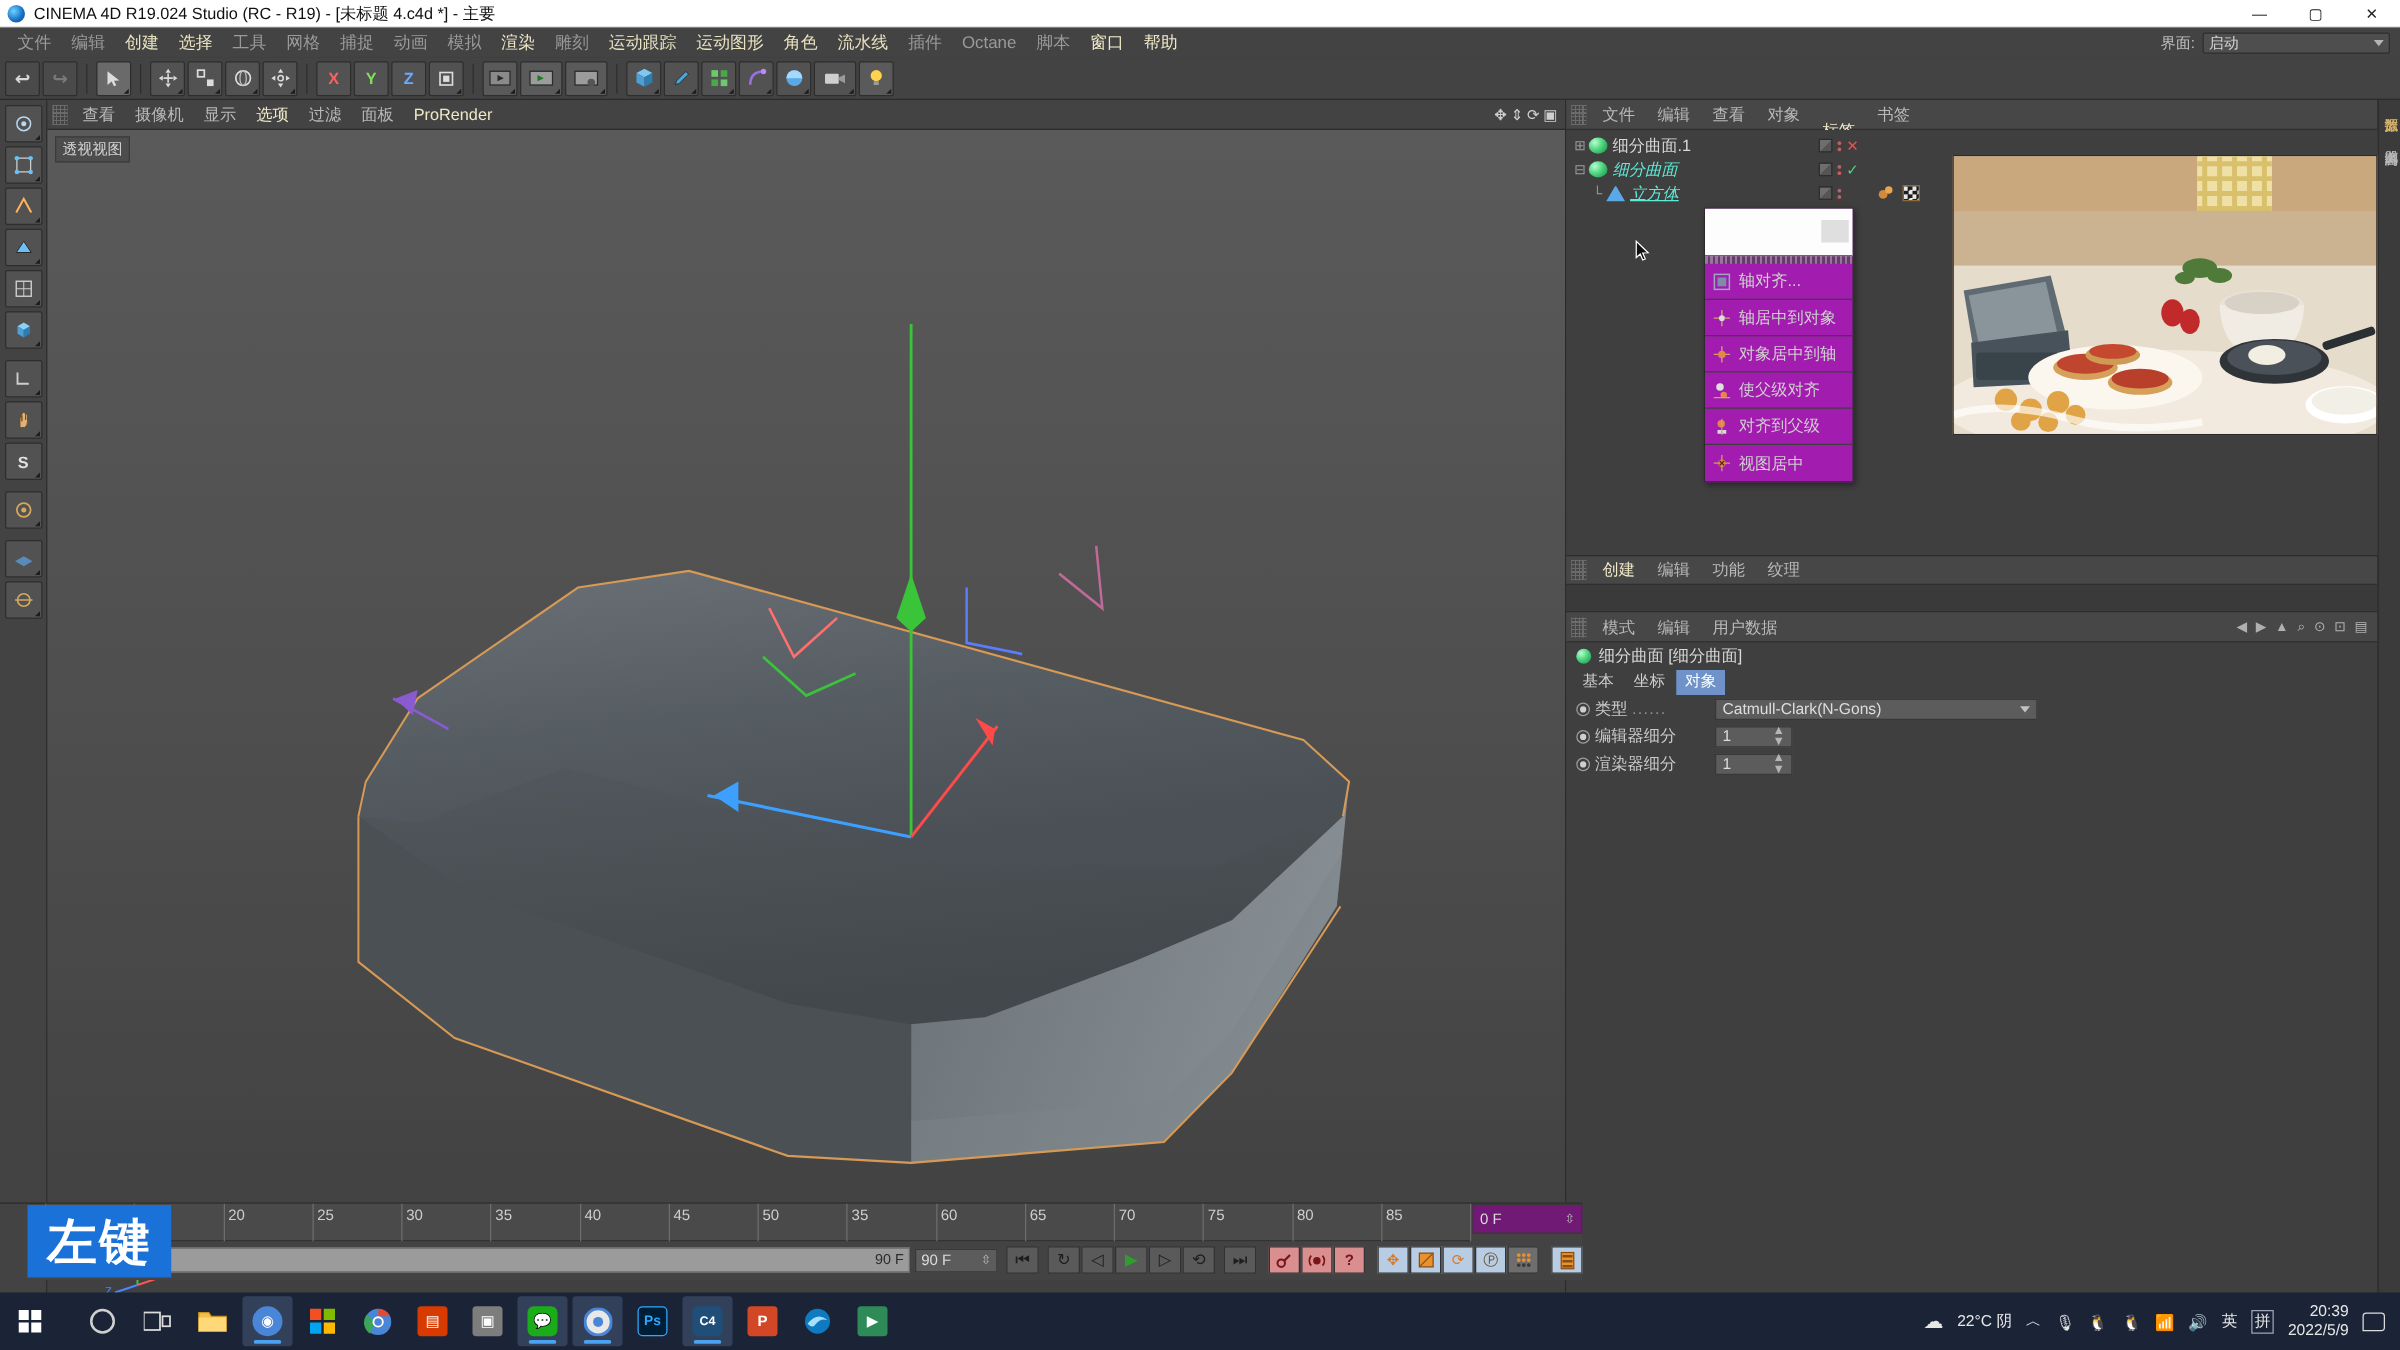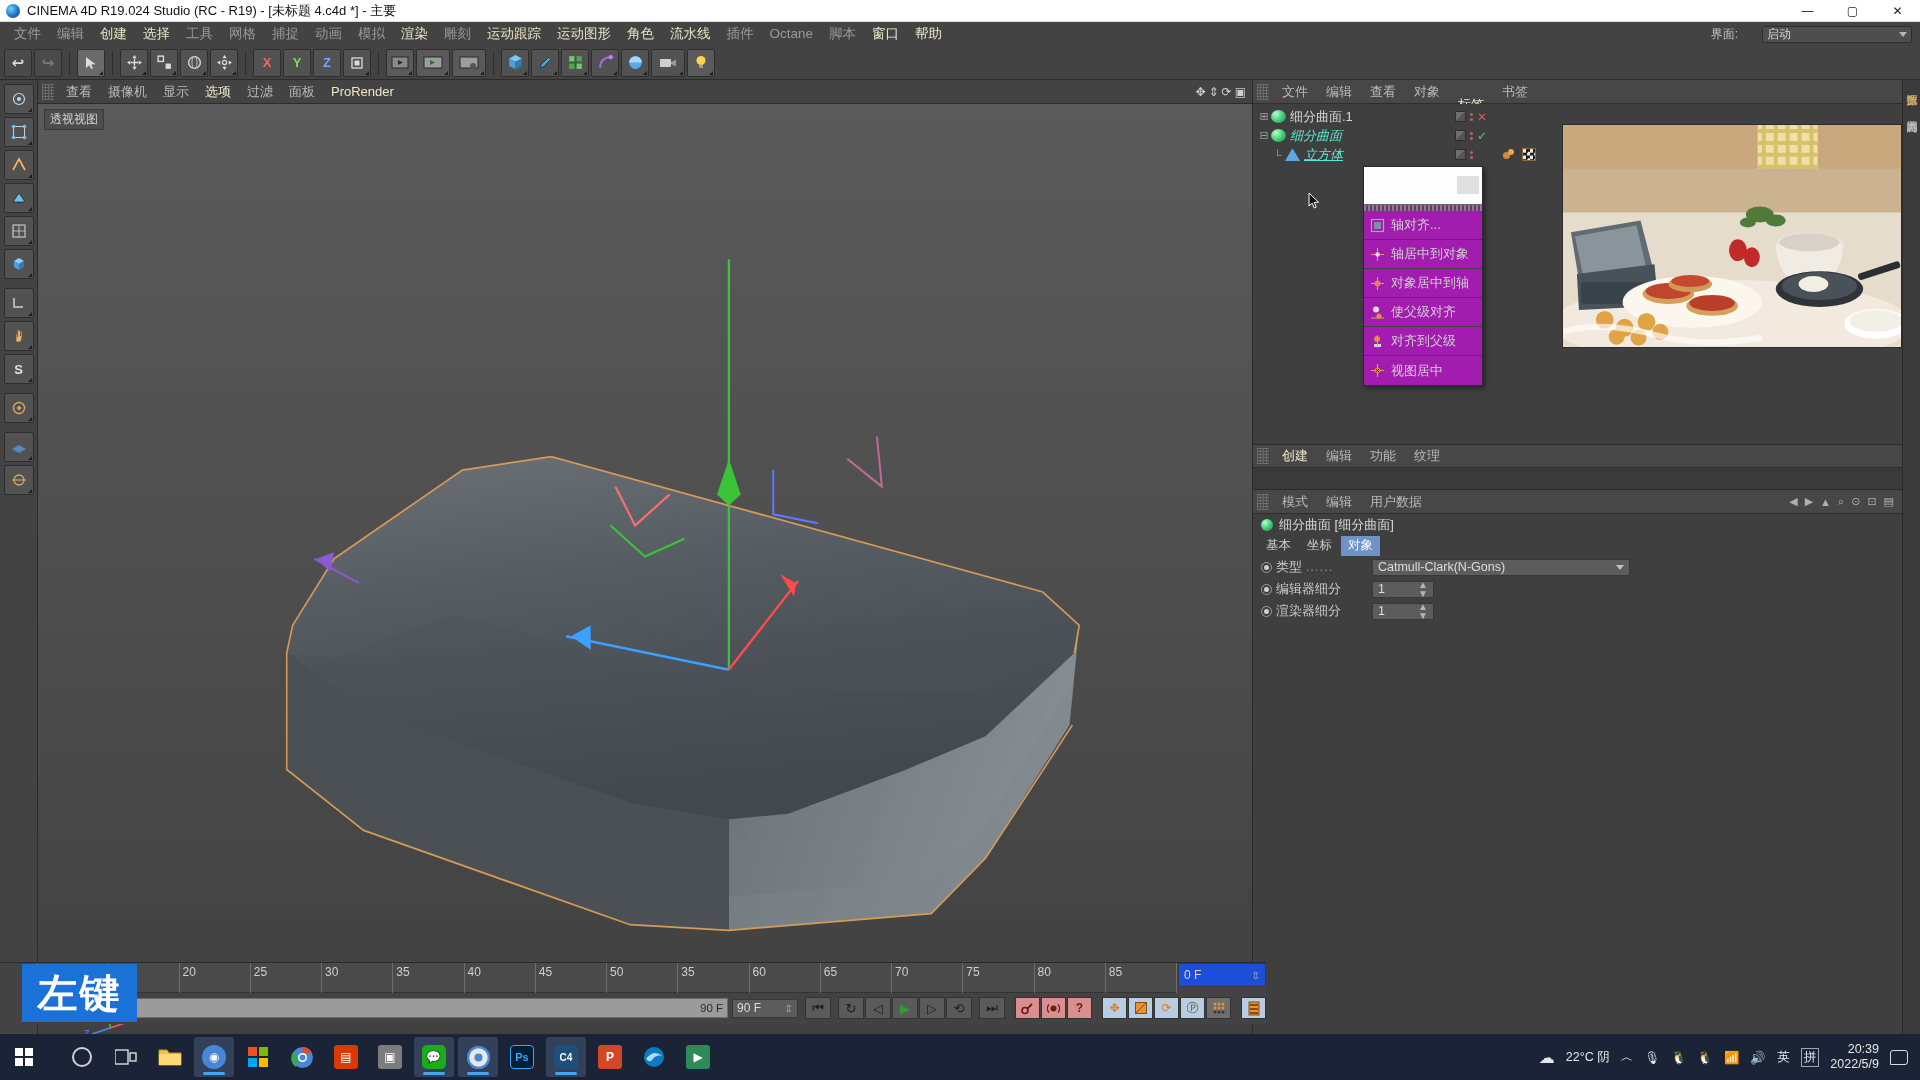--- a/index.html
+++ b/index.html
@@ -31,21 +31,21 @@
   
   .menubar {
     height:24px; background:#434343; display:flex; align-items:center;
     padding-left:6px; font-size:13.5px; position:relative;
   }
   .menubar .mi { padding:0 8px; line-height:24px; white-space:nowrap; cursor:default; }
   .menubar .mi.dim { color:#9a9a9a; }
   .menubar .mi.lit { color:#e8e2c0; }
   .menubar .mi.bright { color:#efe9c8; }
   .iface-wrap {
-    margin-left:auto; display:flex; align-items:center; gap:24px; padding-right:8px;
+    margin-left:auto; display:flex; align-items:center; gap:6px; padding-right:8px;
     font-size:12px; color:#c0c0c0;
   }
   .iface-select {
     width:150px; height:17px; background:#4e4e4e;
     border:1px solid #2e2e2e; border-radius:2px;
     display:flex; align-items:center; padding:0 4px; font-size:12px; color:#d6d6d6;
     position:relative;
   }
   .iface-select .arrow {
     margin-left:auto; width:0;height:0;
@@ -244,21 +244,21 @@
   .vtab.b { color:#b9b9b9; }
 
   
   .timeline { position:absolute; left:0; bottom:56px; width:1266px; height:62px; background:#434343;
               border-top:1px solid #2b2b2b; }
   .tl-ruler { position:relative; height:30px; background:#4a4a4a; margin-left:36px; margin-right:90px;
               border-bottom:1px solid #333; }
   .tl-tick { position:absolute; top:0; height:30px; border-left:1px solid #6d6d6d; }
   .tl-tick span { position:absolute; left:3px; top:2px; font-size:12px; color:#cfcfcf; }
   .tl-field {
-    position:absolute; right:0; top:0; width:88px; height:24px; background:#1d4ed8;
+    position:absolute; right:0; top:0; width:88px; height:24px; background:#701a75;
     border:1px solid #383838; display:flex; align-items:center; padding:0 5px;
     font-size:12px; color:#dcdcdc;
   }
   .tl-row2 { display:flex; align-items:center; height:30px; padding-left:36px; gap:4px; }
   .tl-bar { flex:1; height:20px; background:#9b9b9b; border:1px solid #6c6c6c;
             display:flex; align-items:center; justify-content:space-between; padding:0 4px;
             font-size:11.5px; color:#2c2c2c; }
   .tl-numf { width:66px; height:19px; background:#5c5c5c; border:1px solid #383838;
              display:flex; align-items:center; padding:0 4px; font-size:12px; color:#dcdcdc; }
   .pbtn { width:26px;height:22px; background:#5a5a5a; border:1px solid #333;

